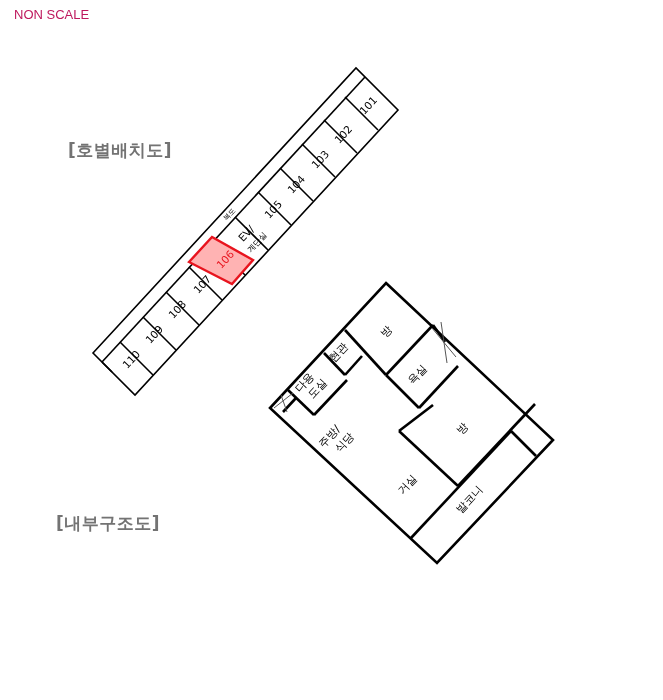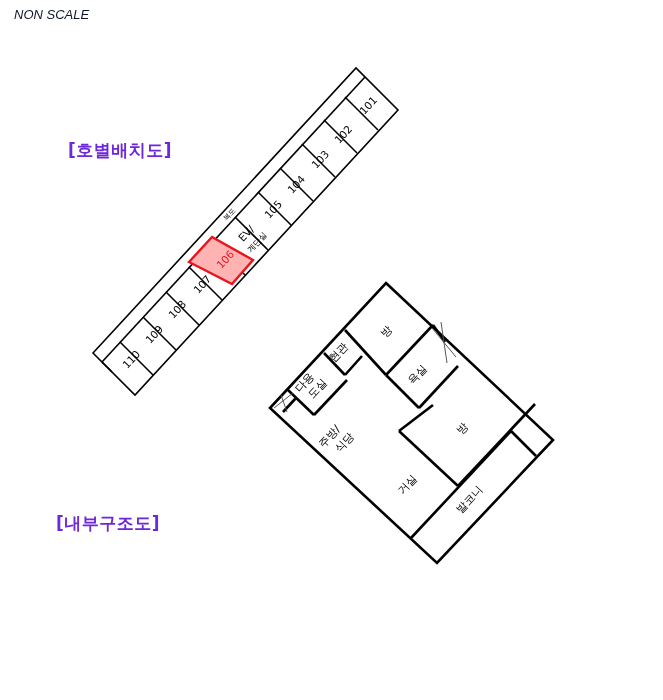--- a/index.html
+++ b/index.html
@@ -1,18 +1,18 @@
 <!DOCTYPE html>
 <html><head>
 <meta charset="utf-8">
 <style>
   html, body { margin:0; padding:0; background:#ffffff; }
   body { width:663px; height:700px; position:relative; overflow:hidden; font-family:"DejaVu Sans", sans-serif; }
-  .nonscale { position:absolute; left:14px; top:7px; font-family:"Liberation Sans", sans-serif; font-style:italic; font-size:13px; color:#0f172a; }
-  .heading { position:absolute; font-family:"DejaVu Sans", sans-serif; font-weight:bold; font-size:17px; color:#6d28d9; letter-spacing:0.5px; }
+  .nonscale { position:absolute; left:14px; top:7px; font-family:"Liberation Sans", sans-serif; font-size:13px; color:#be185d; }
+  .heading { position:absolute; font-family:"DejaVu Sans", sans-serif; font-weight:bold; font-size:17px; color:#737373; letter-spacing:0.5px; }
   svg { position:absolute; left:0; top:0; }
   svg text { font-family:"DejaVu Sans", sans-serif; fill:#000; }
 </style>
 </head>
 <body>
 
 <div class="nonscale">NON SCALE</div>
 <div class="heading" style="left:68px; top:139px;">[호별배치도]</div>
 <div class="heading" style="left:56px; top:512px;">[내부구조도]</div>
 

